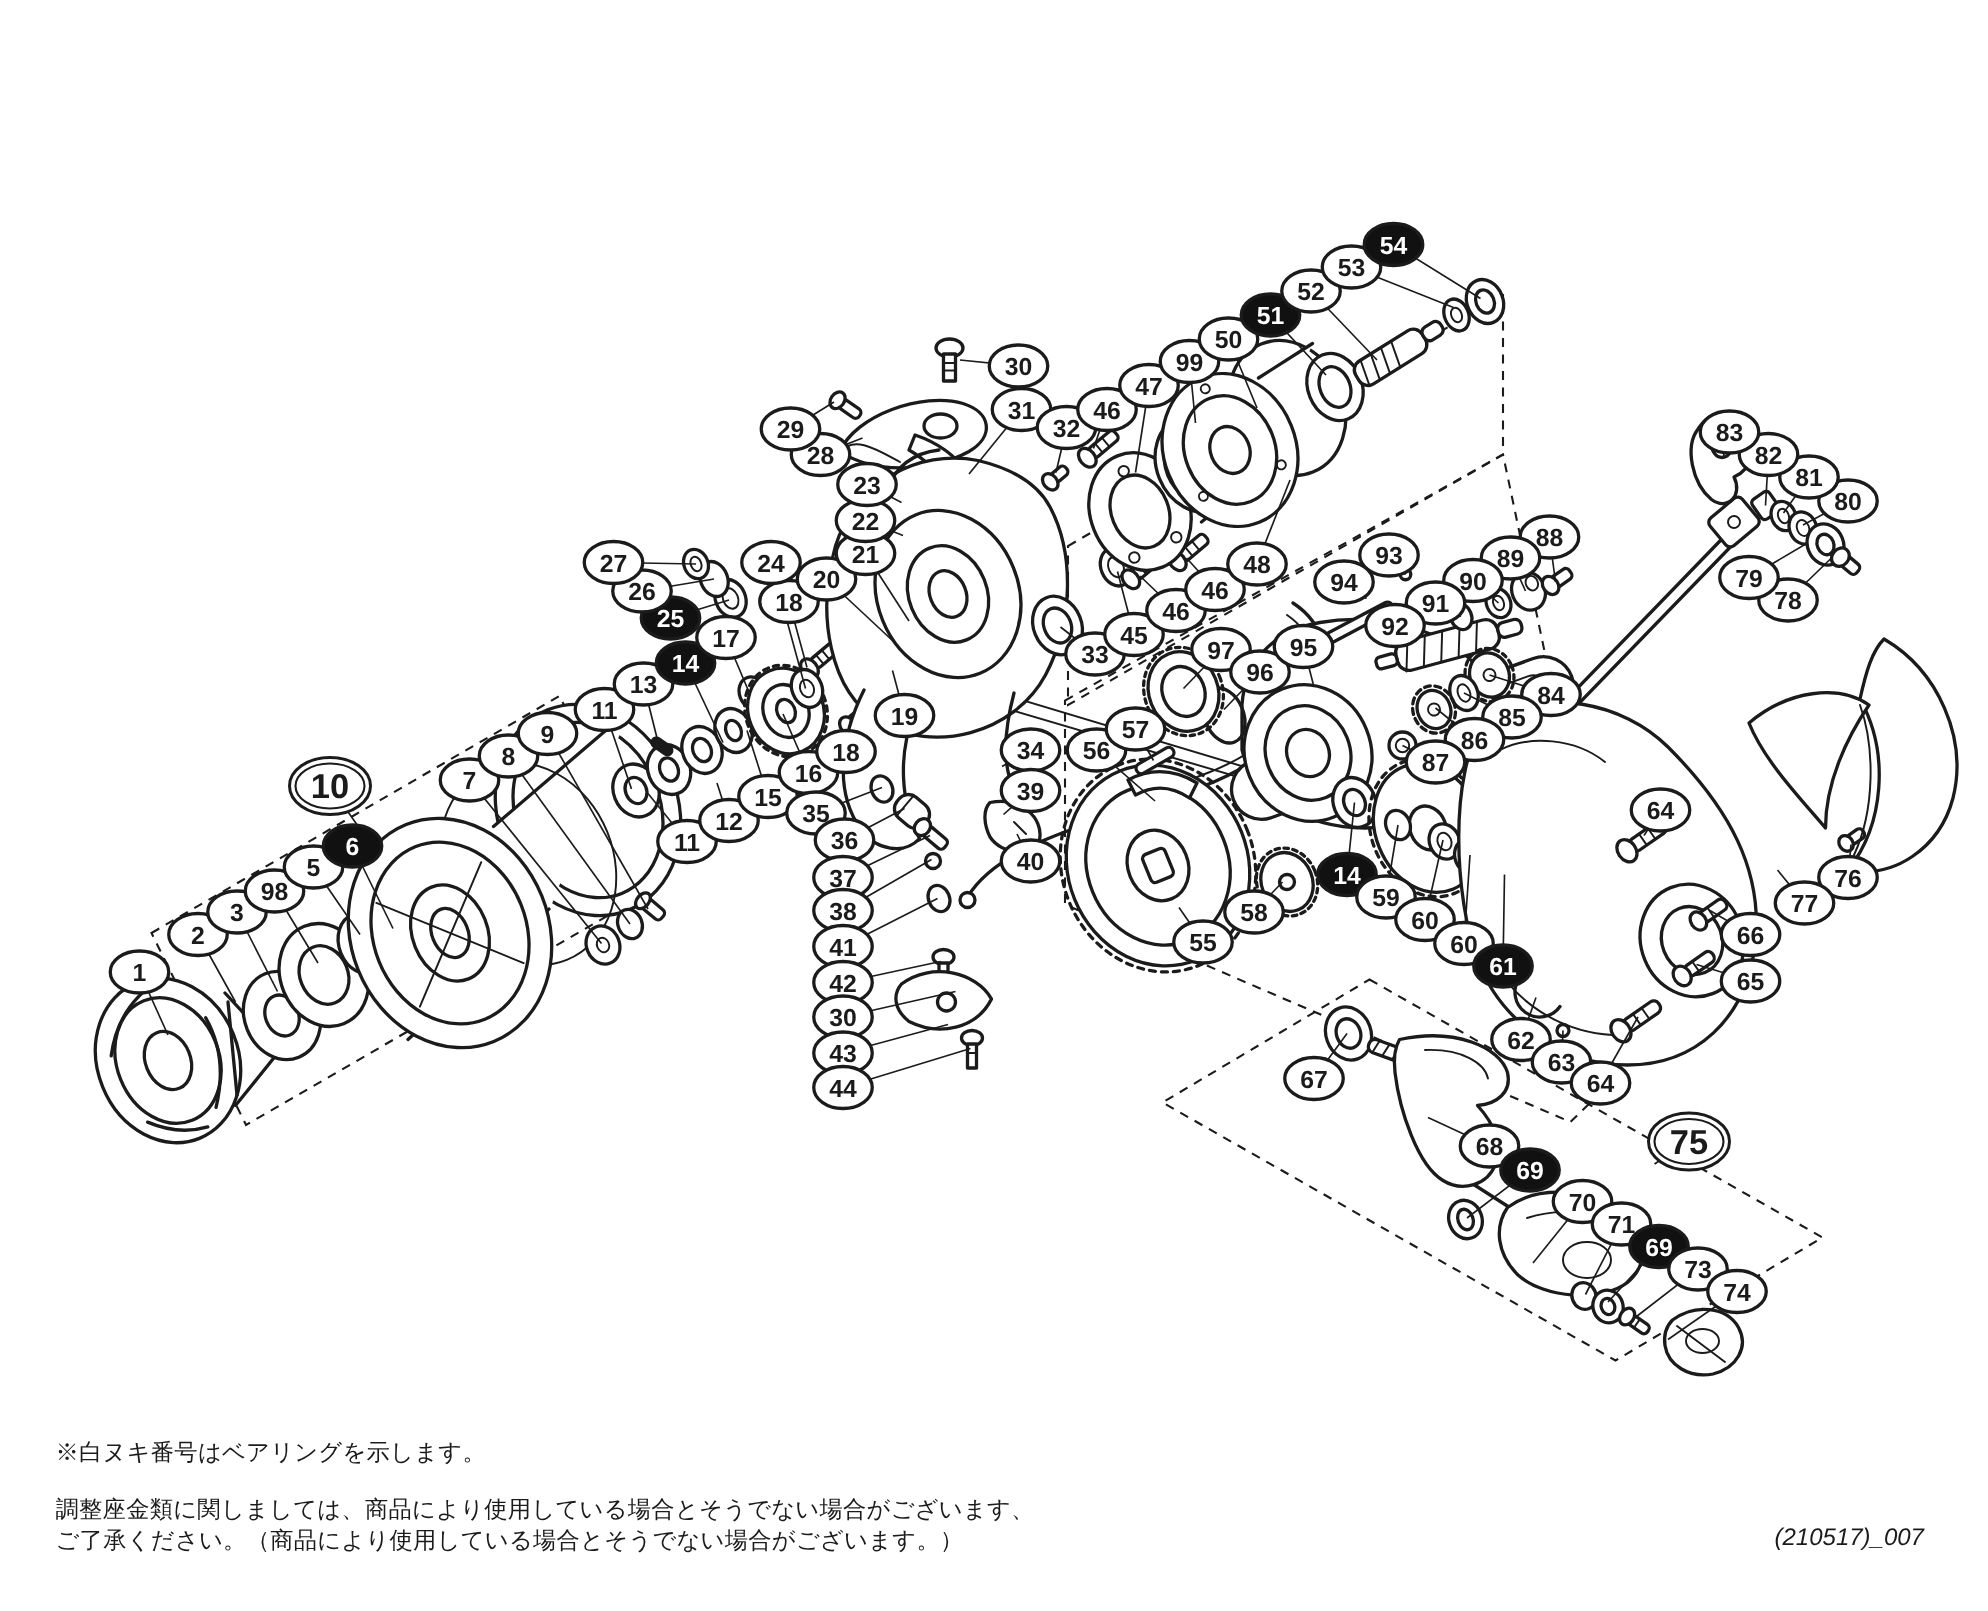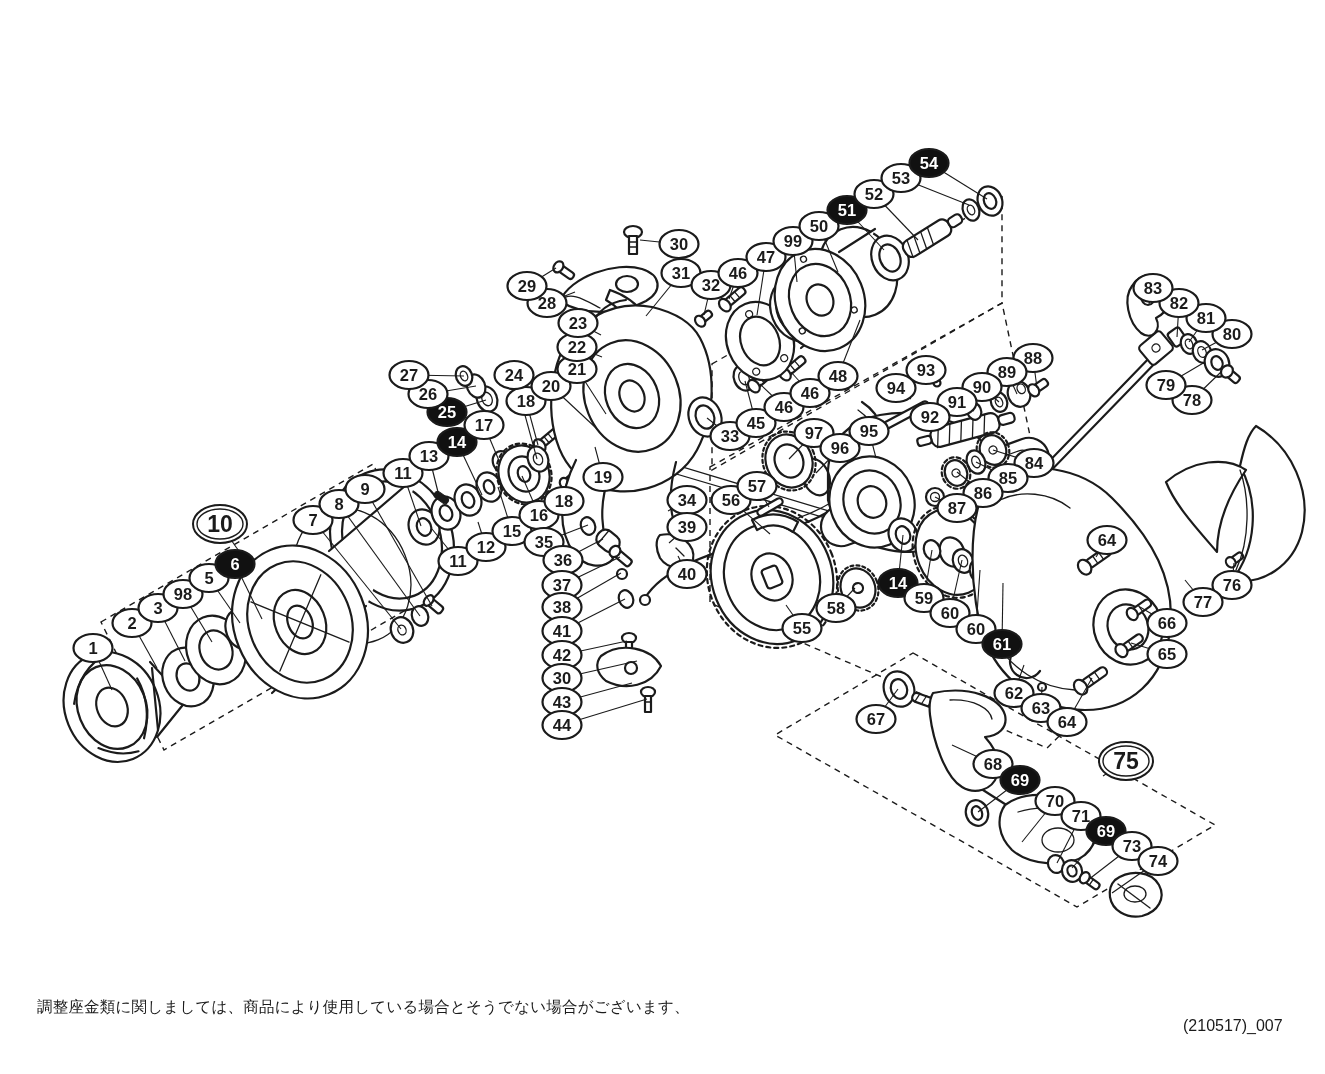--- a/index.html
+++ b/index.html
@@ -8,21 +8,21 @@
   .page svg{position:absolute;left:0;top:0;}
   
   .p   {fill:#fff;stroke:#1b1b1b;stroke-width:2.2;stroke-linejoin:round;stroke-linecap:round;}
   .pn  {fill:none;stroke:#1b1b1b;stroke-width:2.2;stroke-linejoin:round;stroke-linecap:round;}
   .thin{fill:none;stroke:#1b1b1b;stroke-width:1.3;stroke-linejoin:round;stroke-linecap:round;}
   .dk  {fill:#1b1b1b;stroke:#1b1b1b;stroke-width:1;}
   .box {fill:none;stroke:#1b1b1b;stroke-width:1.4;stroke-dasharray:6,5;}
   .leader{stroke:#1b1b1b;stroke-width:1.1;fill:none;}
   text.co{font-family:"Liberation Sans",sans-serif;font-weight:bold;text-anchor:middle;}
   .note{position:absolute;font-size:15.5px;line-height:21px;letter-spacing:0.2px;}
-  .docnum{position:absolute;font-size:16px;}
+  .docnum{position:absolute;font-size:16px;font-style:italic;}
 </style>
 </head>
 <body>
 
 <div class="page">
 
 <svg id="svg" width="1325" height="1074" viewBox="0 0 1325 1074">
 
   <g id="boxes">
         <polygon points="101,622 373,464 437,592 164,750" class="box"></polygon>
@@ -1056,20 +1056,22 @@
           <text x="1158" y="867" class="co" font-size="16.5" fill="#1b1b1b">74</text>
         </g>
         <g>
           <ellipse cx="1126" cy="761" rx="27" ry="19" fill="#fff" stroke="#1b1b1b" stroke-width="2"></ellipse>
           <ellipse cx="1126" cy="761" rx="23" ry="15" fill="none" stroke="#1b1b1b" stroke-width="1.4"></ellipse>
           <text x="1126" y="769" class="co" font-size="23" fill="#1b1b1b">75</text>
         </g>
       </g>
 </svg>
 
+<div class="note" style="left:37px;top:958px;">※白ヌキ番号はベアリングを示します。</div>
 
 <div class="note" style="left:37px;top:996px;">
   <div>調整座金類に関しましては、商品により使用している場合とそうでない場合がございます、</div>
+  <div>ご了承ください。（商品により使用している場合とそうでない場合がございます。）</div>
 </div>
 
 <div class="docnum" style="left:1183px;top:1017px;">(210517)_007</div>
 
 </div>
 
 </body></html>

